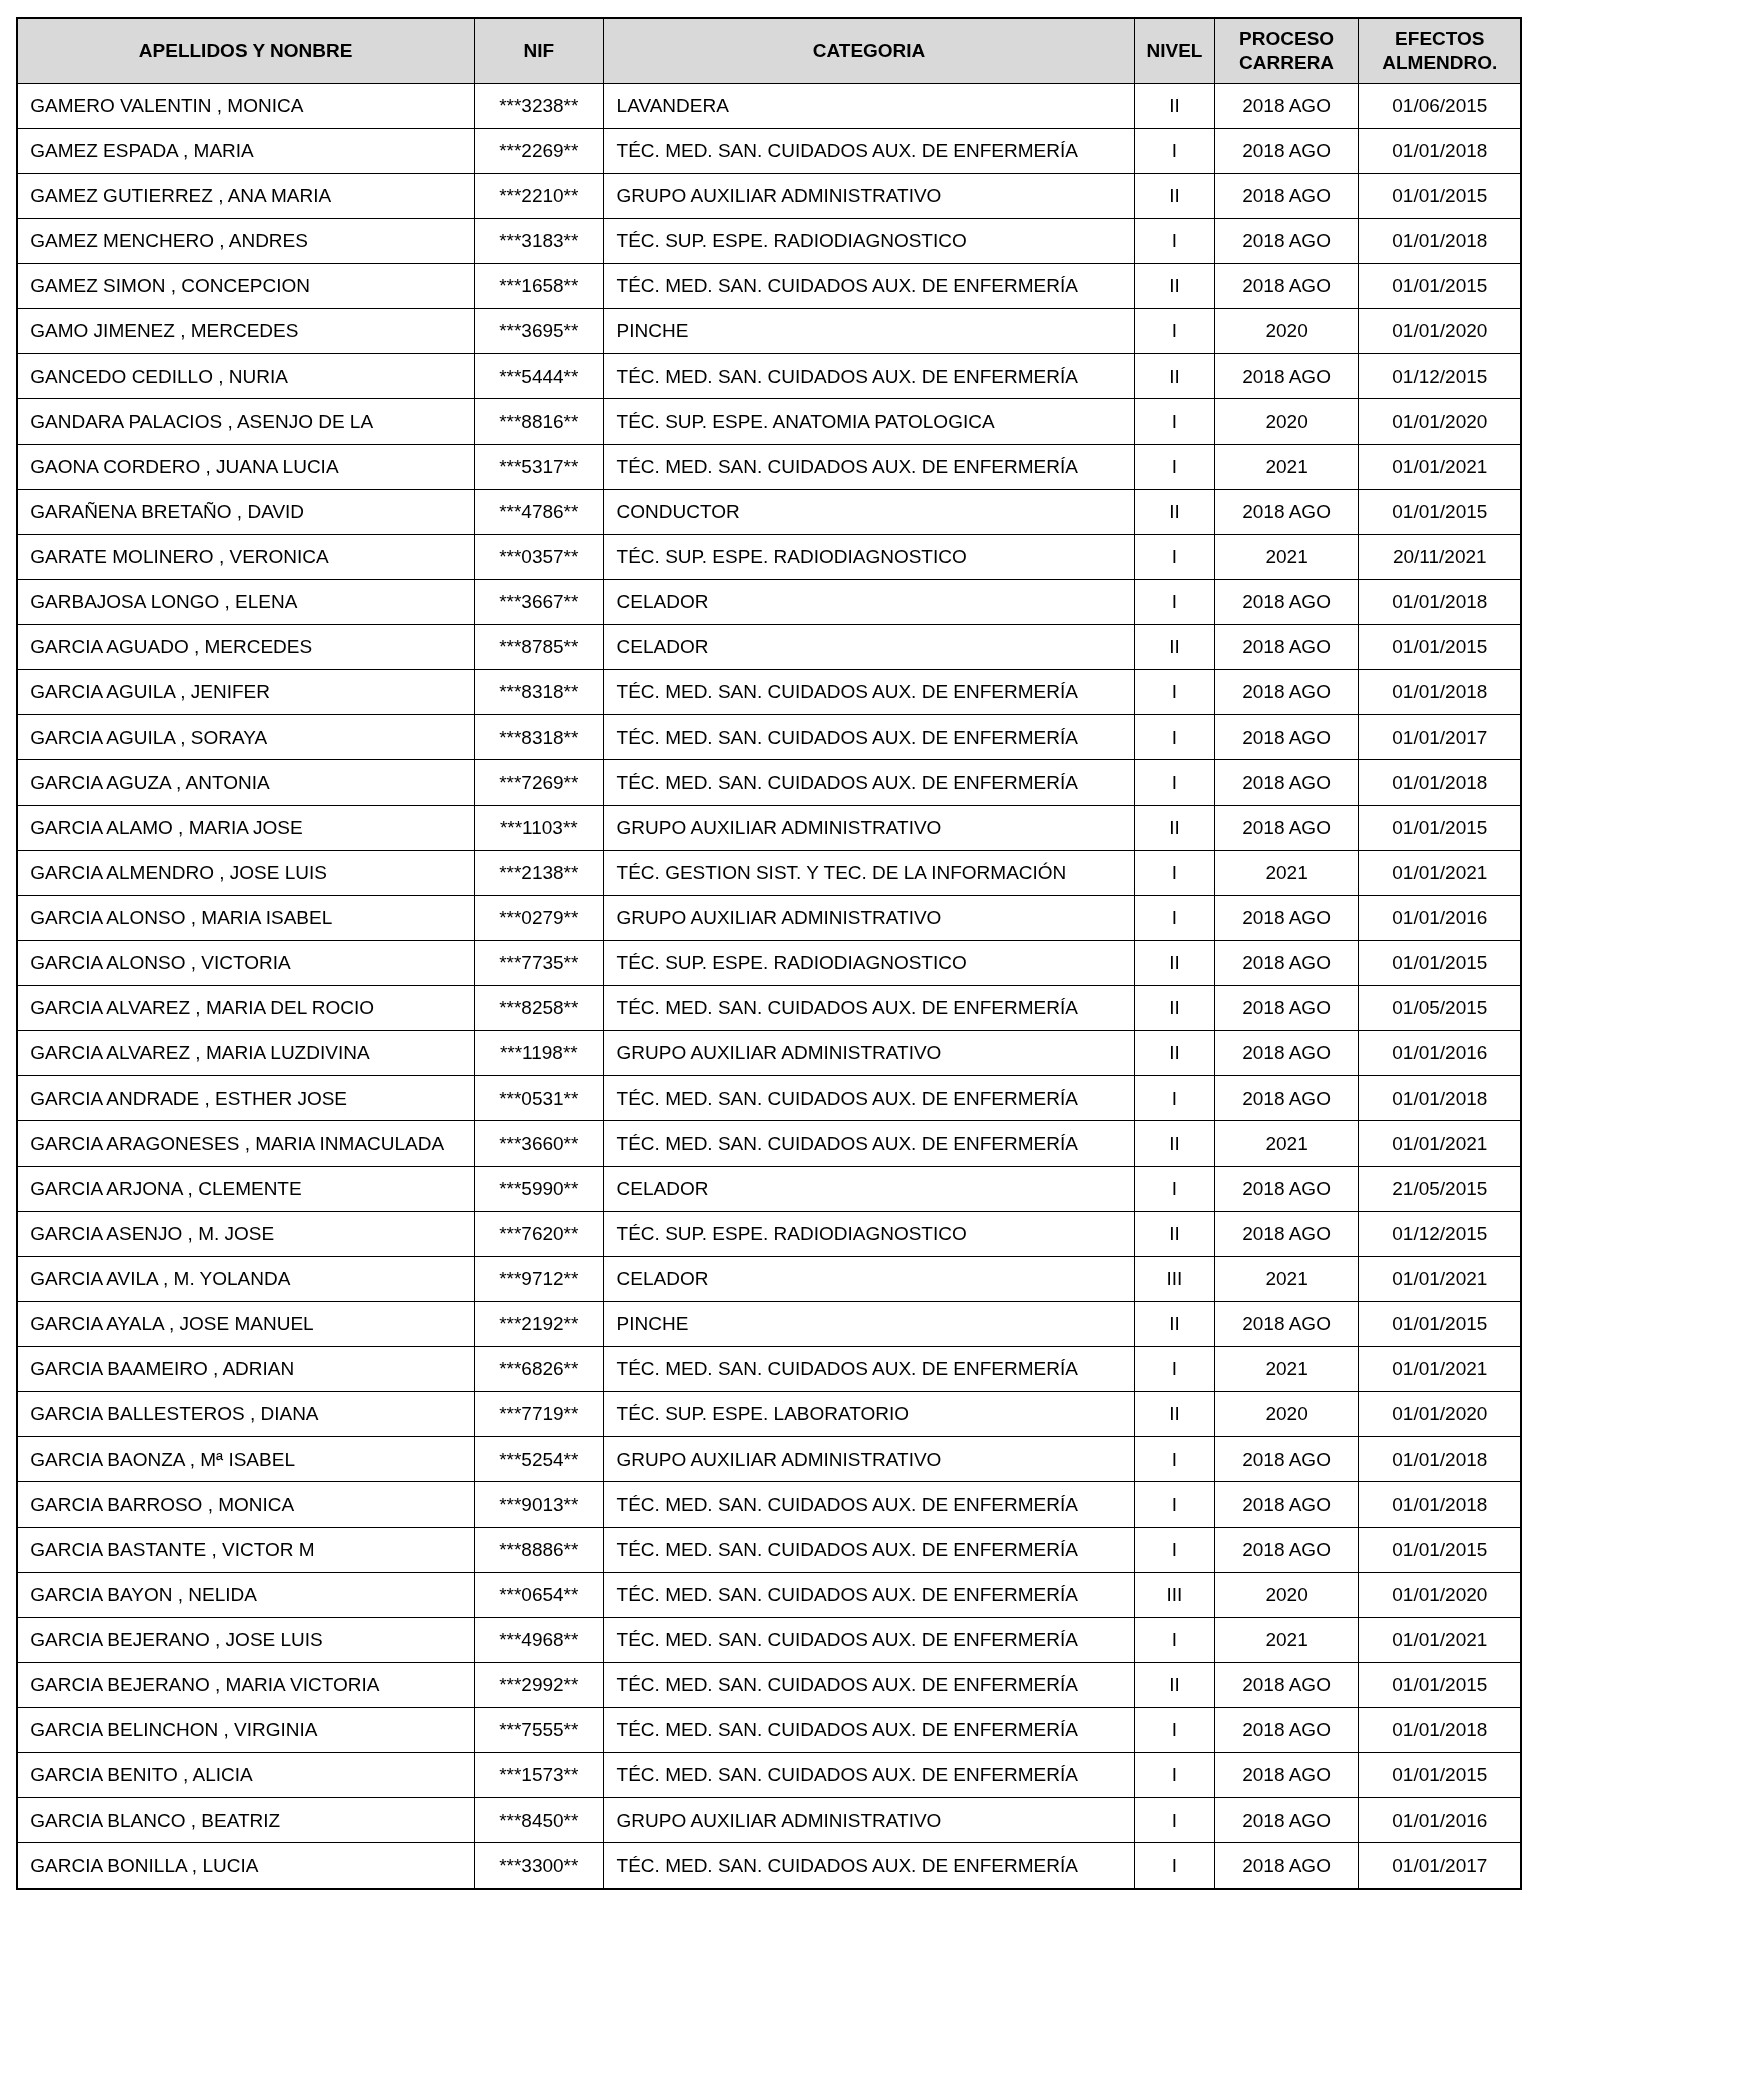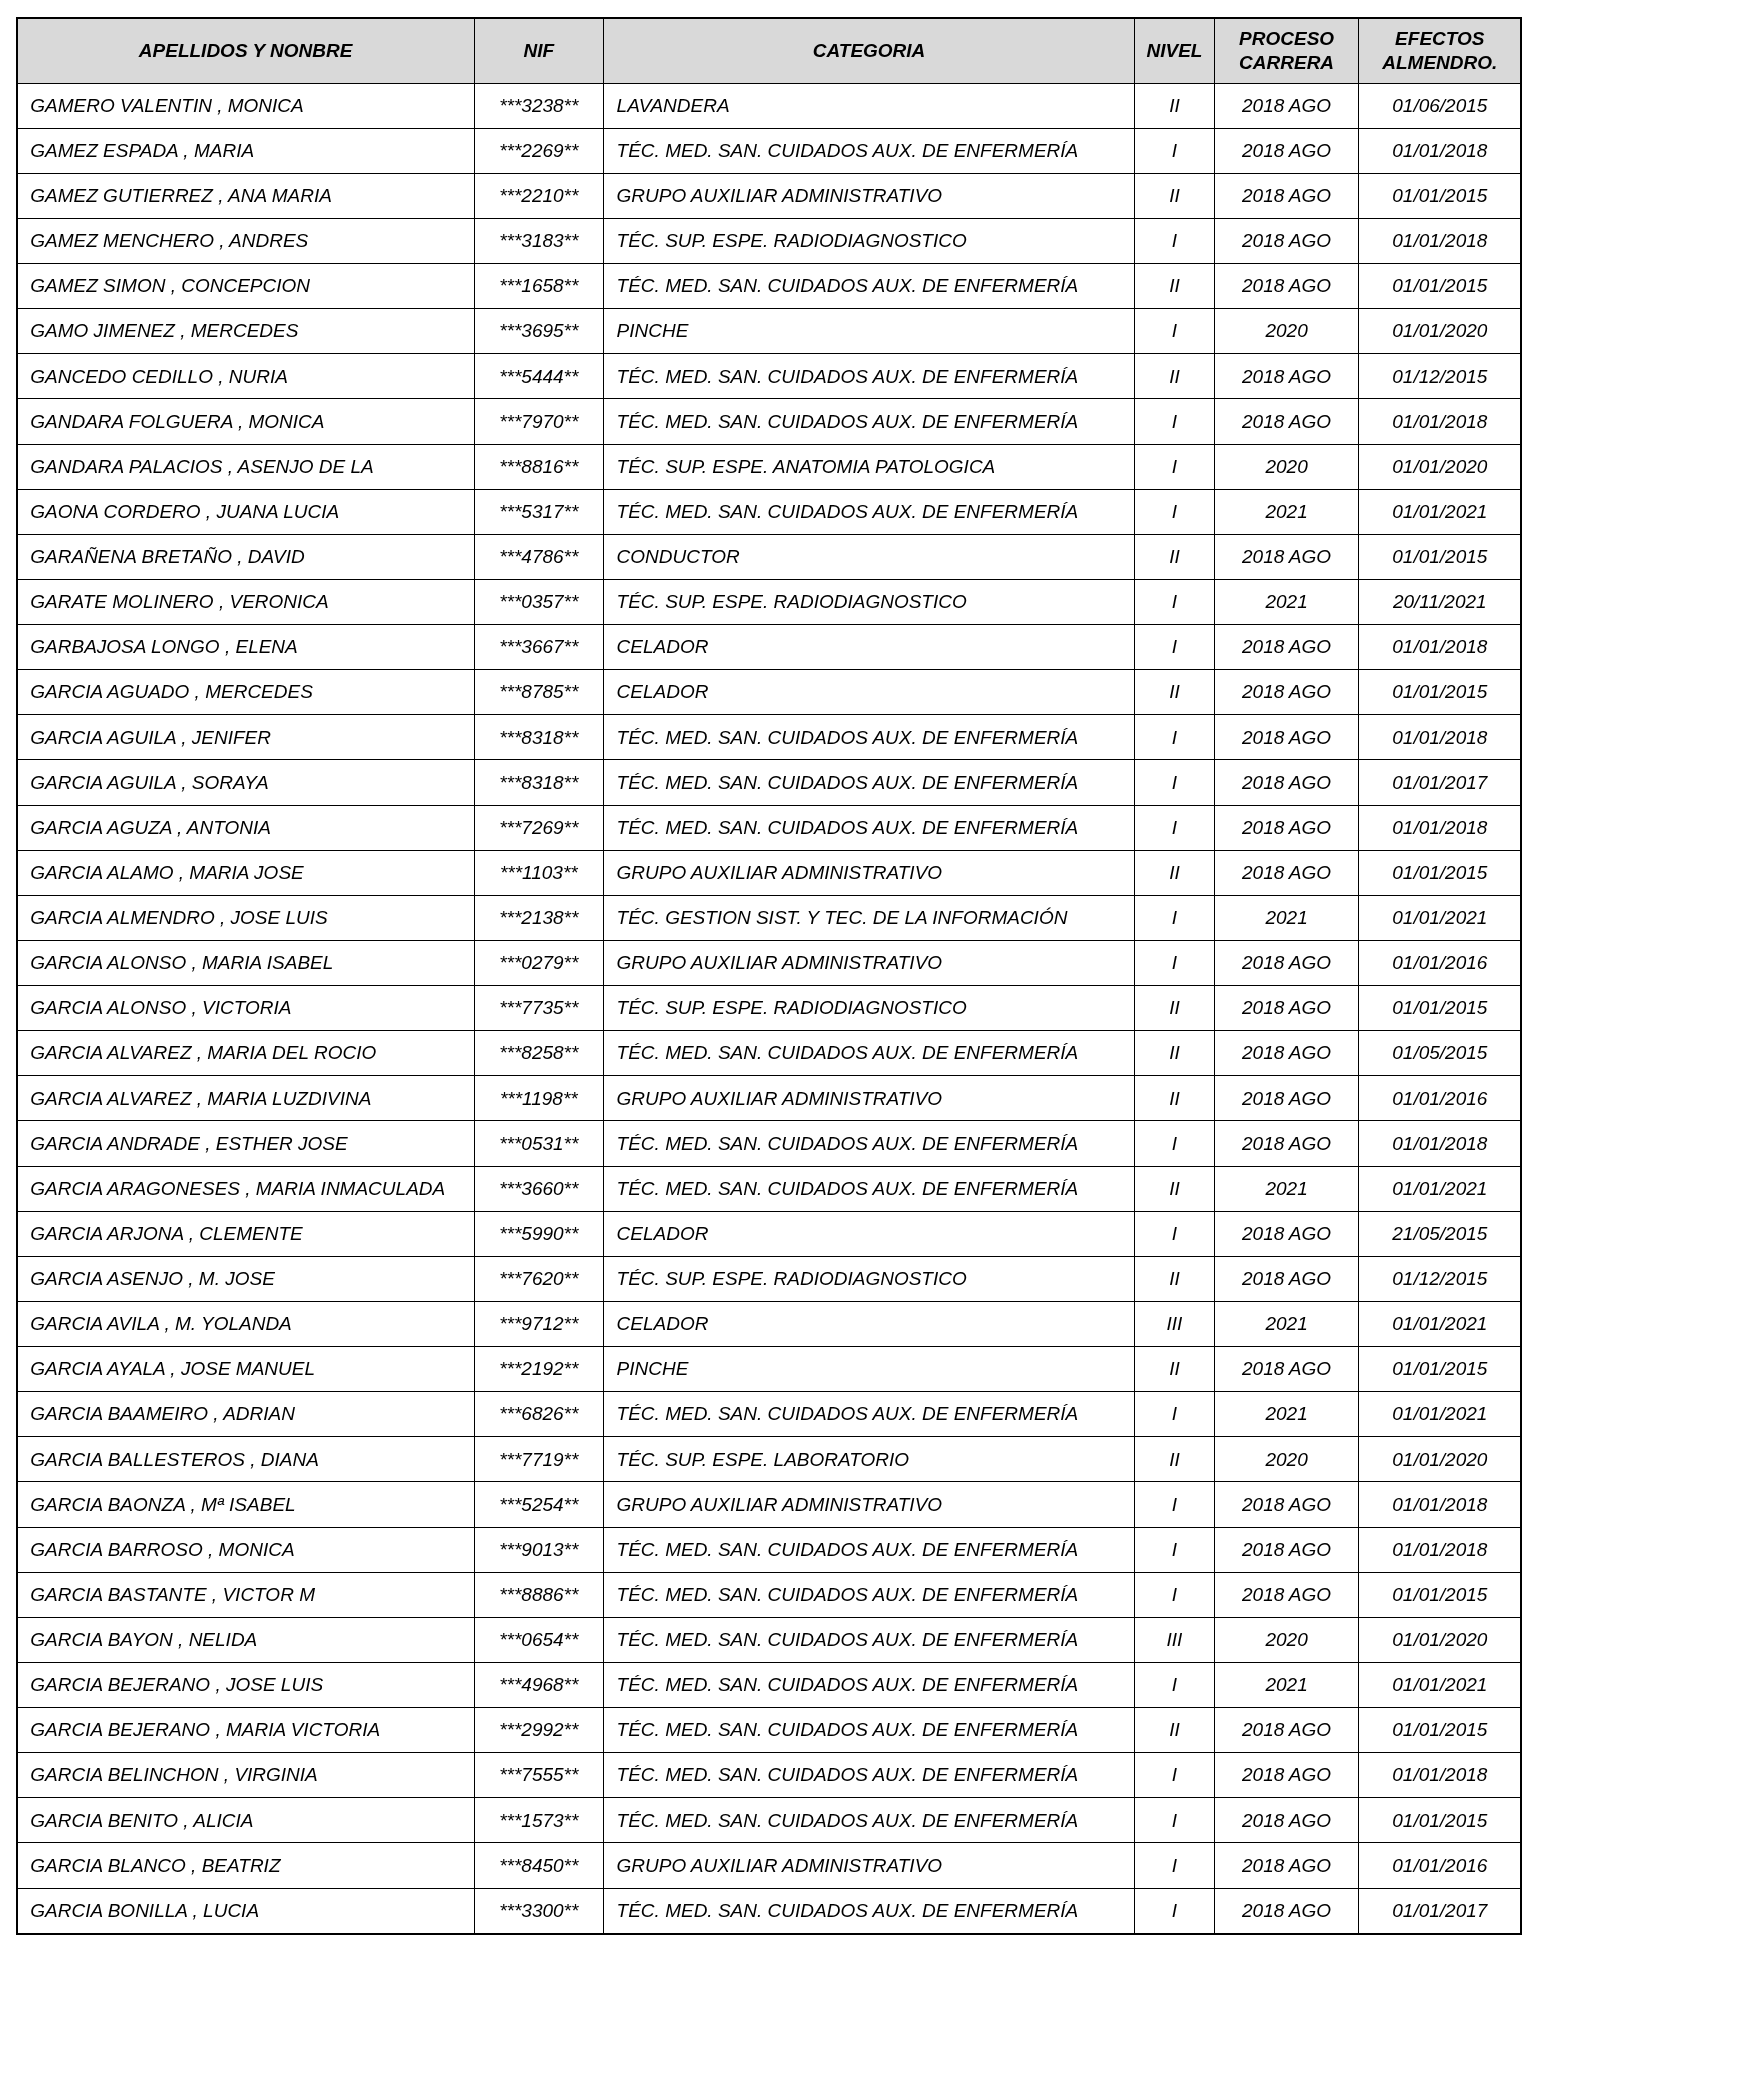--- a/index.html
+++ b/index.html
@@ -7,21 +7,20 @@
     margin: 0;
     padding: 0;
     background: #ffffff;
     font-family: "Liberation Sans", "DejaVu Sans", sans-serif;
   }
   .page {
     width: 1538px;
     height: 2097px;
     background: #ffffff;
     padding: 17.3px 15.7px;
-    font-style: italic;
   }
   table.roster {
     width: 100%;
     border-collapse: collapse;
     table-layout: fixed;
     border: 2.4px solid #000000;
   }
   table.roster th, table.roster td {
     border: 1.6px solid #000000;
     font-size: 19px;
@@ -127,28 +126,20 @@
         </tr>
         <tr>
           <td class="left">GANCEDO CEDILLO , NURIA</td>
           <td class="center">***5444**</td>
           <td class="left">TÉC. MED. SAN. CUIDADOS AUX. DE ENFERMERÍA</td>
           <td class="center">II</td>
           <td class="center">2018 AGO</td>
           <td class="center">01/12/2015</td>
         </tr>
         <tr>
-          <td class="left">GANDARA FOLGUERA , MONICA</td>
-          <td class="center">***7970**</td>
-          <td class="left">TÉC. MED. SAN. CUIDADOS AUX. DE ENFERMERÍA</td>
-          <td class="center">I</td>
-          <td class="center">2018 AGO</td>
-          <td class="center">01/01/2018</td>
-        </tr>
-        <tr>
           <td class="left">GANDARA PALACIOS , ASENJO DE LA</td>
           <td class="center">***8816**</td>
           <td class="left">TÉC. SUP. ESPE. ANATOMIA PATOLOGICA</td>
           <td class="center">I</td>
           <td class="center">2020</td>
           <td class="center">01/01/2020</td>
         </tr>
         <tr>
           <td class="left">GAONA CORDERO , JUANA LUCIA</td>
           <td class="center">***5317**</td>

